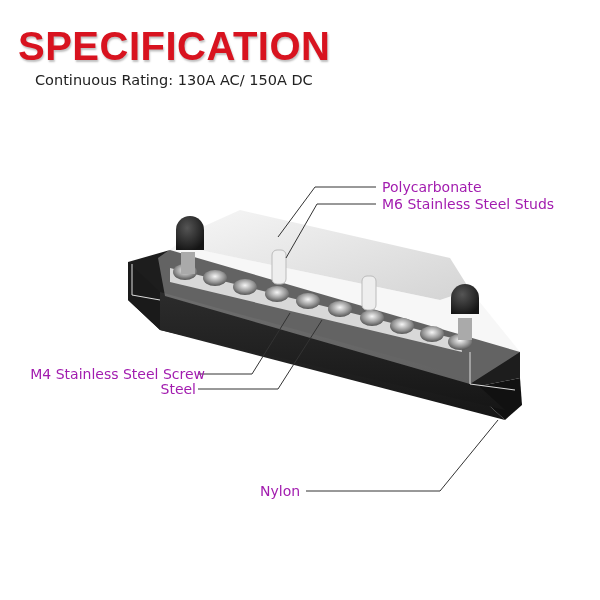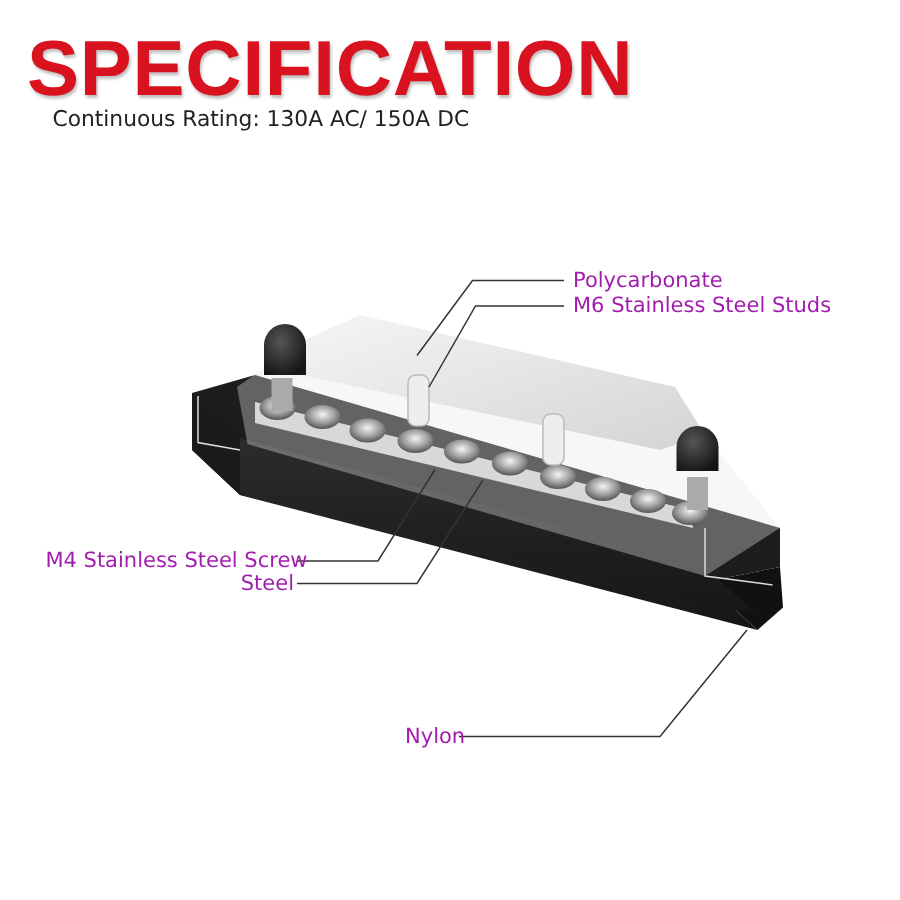--- a/index.html
+++ b/index.html
@@ -1,17 +1,17 @@
 <!DOCTYPE html>
 <html><head>
   <meta charset="utf-8">
   <style>
     html, body { margin:0; padding:0; background:#ffffff; }
     body { width:600px; height:600px; position:relative; overflow:hidden; font-family:"DejaVu Sans", sans-serif; }
-    .title { position:absolute; left:18px; top:22px; font-family:"Liberation Sans", sans-serif; font-weight:bold; font-size:52px; letter-spacing:0.5px; color:#d8131f; text-shadow:1px 2px 2px rgba(0,0,0,0.25); line-height:48px; }
+    .title { position:absolute; left:18px; top:22px; font-family:"Liberation Sans", sans-serif; font-weight:bold; font-size:40px; letter-spacing:0.5px; color:#d8131f; text-shadow:1px 2px 2px rgba(0,0,0,0.25); line-height:48px; }
     .subtitle { position:absolute; left:19px; top:70px; font-family:"DejaVu Sans", sans-serif; font-size:14.5px; color:#222; line-height:20px;margin-left:16px; }
     .label { position:absolute; font-family:"DejaVu Sans", sans-serif; font-size:14px; color:#a21caf; line-height:18px; white-space:nowrap; }
     svg.product { position:absolute; left:0; top:0; }
   </style>
 </head>
 <body>
 
 <div class="title">SPECIFICATION</div>
 <div class="subtitle">Continuous Rating: 130A AC/ 150A DC</div>
 
@@ -86,13 +86,13 @@
     <polyline points="198,374 252,374 290,313"></polyline>
     <polyline points="198,389 278,389 322,320"></polyline>
     <polyline points="306,491 440,491 498,420"></polyline>
   </g>
 </svg>
 
 <div class="label" style="left:382px; top:178px;">Polycarbonate</div>
 <div class="label" style="left:382px; top:195px;">M6 Stainless Steel Studs</div>
 <div class="label" style="right:395px; top:365px;">M4 Stainless Steel Screw</div>
 <div class="label" style="right:404px; top:380px;">Steel</div>
-<div class="label" style="left:260px; top:482px;margin-left:10px;">Nylon</div>
+<div class="label" style="left:260px; top:482px;">Nylon</div>
 
 </body></html>

